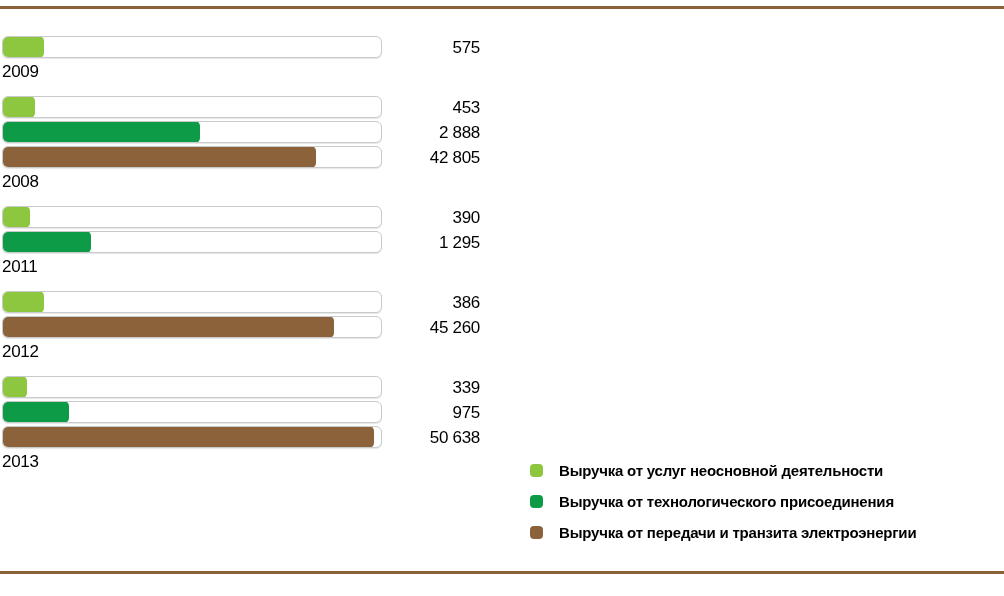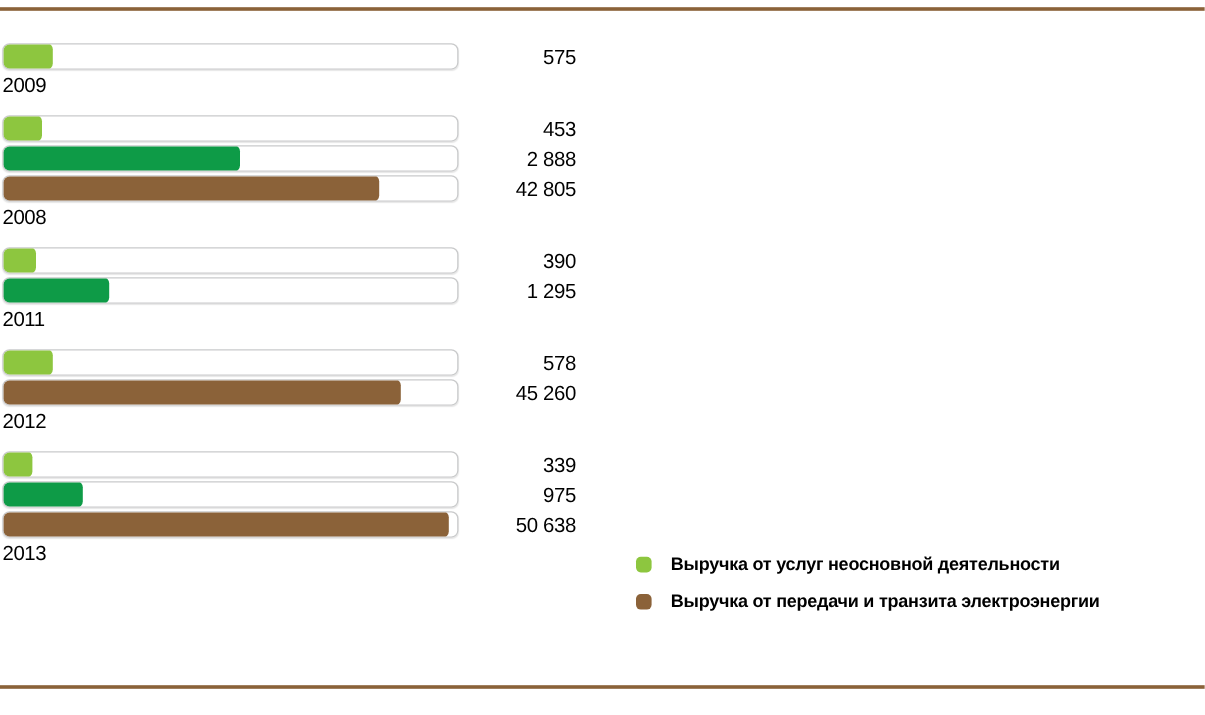--- a/index.html
+++ b/index.html
@@ -80,21 +80,21 @@
         <div class="val">1 295</div>
       </div>
       <div class="year">2011</div>
     </div>
 
     <div class="group">
       <div class="row">
         <div class="track">
             <div class="bar" style="width: 11.1154%; background: rgb(141, 198, 63);"></div>
           </div>
-        <div class="val">578</div>
+        <div class="val">386</div>
       </div>
       <div class="row">
         <div class="track">
             <div class="bar" style="width: 87.8835%; background: rgb(139, 98, 57);"></div>
           </div>
         <div class="val">45 260</div>
       </div>
       <div class="year">2012</div>
     </div>
 
@@ -121,19 +121,23 @@
     </div>
 
   </div>
 
   <div class="legend">
     <div class="legend-item">
       <span class="swatch" style="background: rgb(141, 198, 63);"></span>
       <span class="legend-label">Выручка от услуг неосновной деятельности</span>
     </div>
     <div class="legend-item">
+      <span class="swatch" style="background: rgb(14, 155, 71);"></span>
+      <span class="legend-label">Выручка от технологического присоединения</span>
+    </div>
+    <div class="legend-item">
       <span class="swatch" style="background: rgb(139, 98, 57);"></span>
       <span class="legend-label">Выручка от передачи и транзита электроэнергии</span>
     </div>
   </div>
 
   <div class="rule bottom" style="background: rgb(138, 98, 57);"></div>
 </div>
 
 </body></html>

